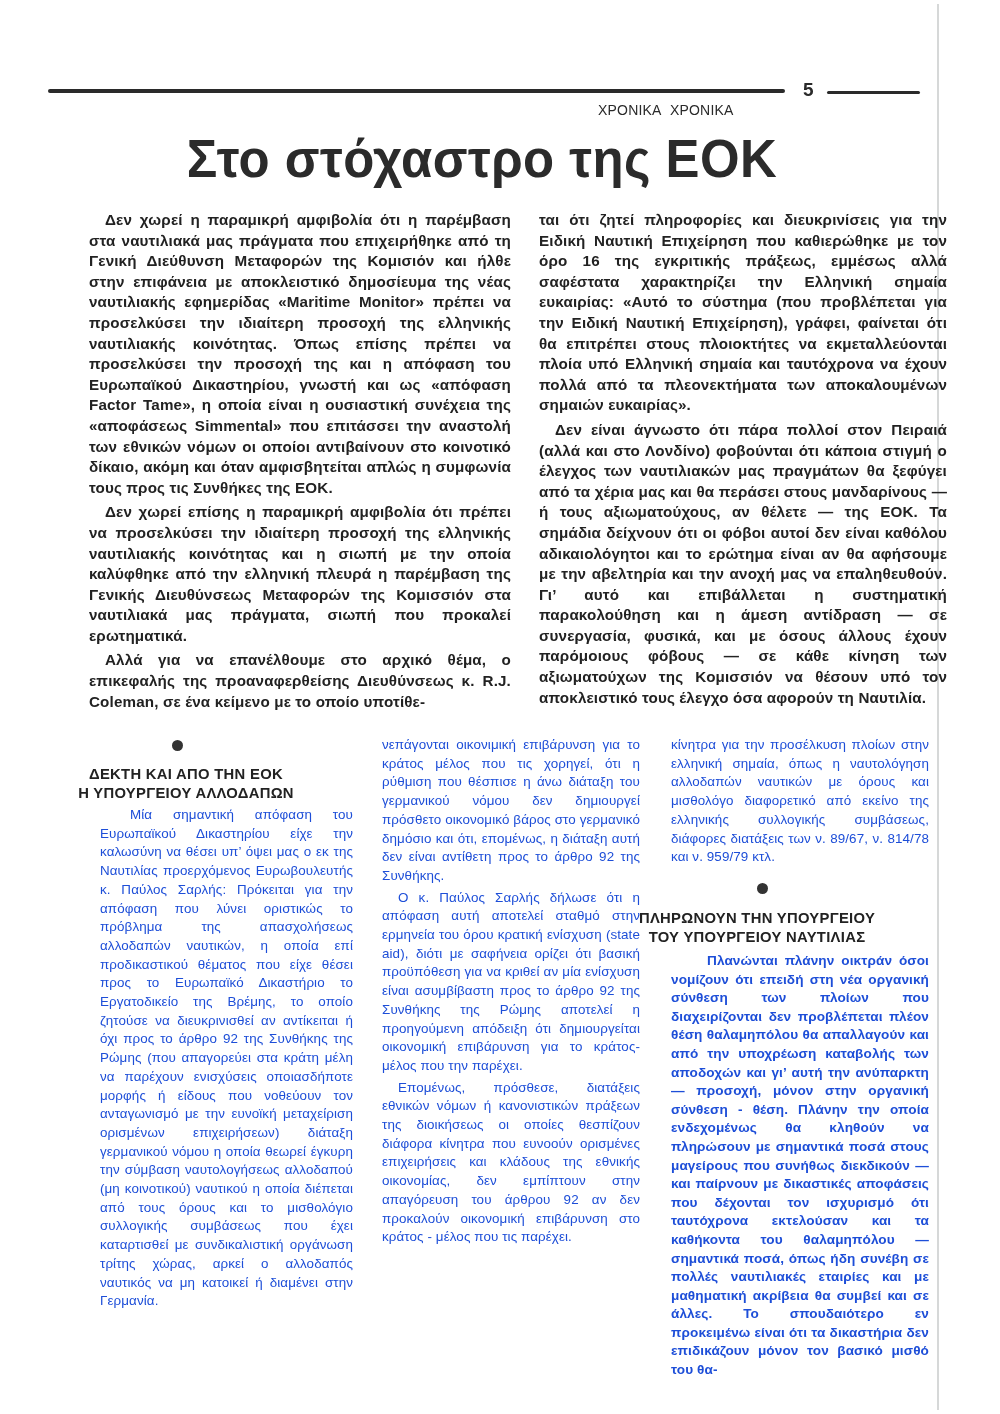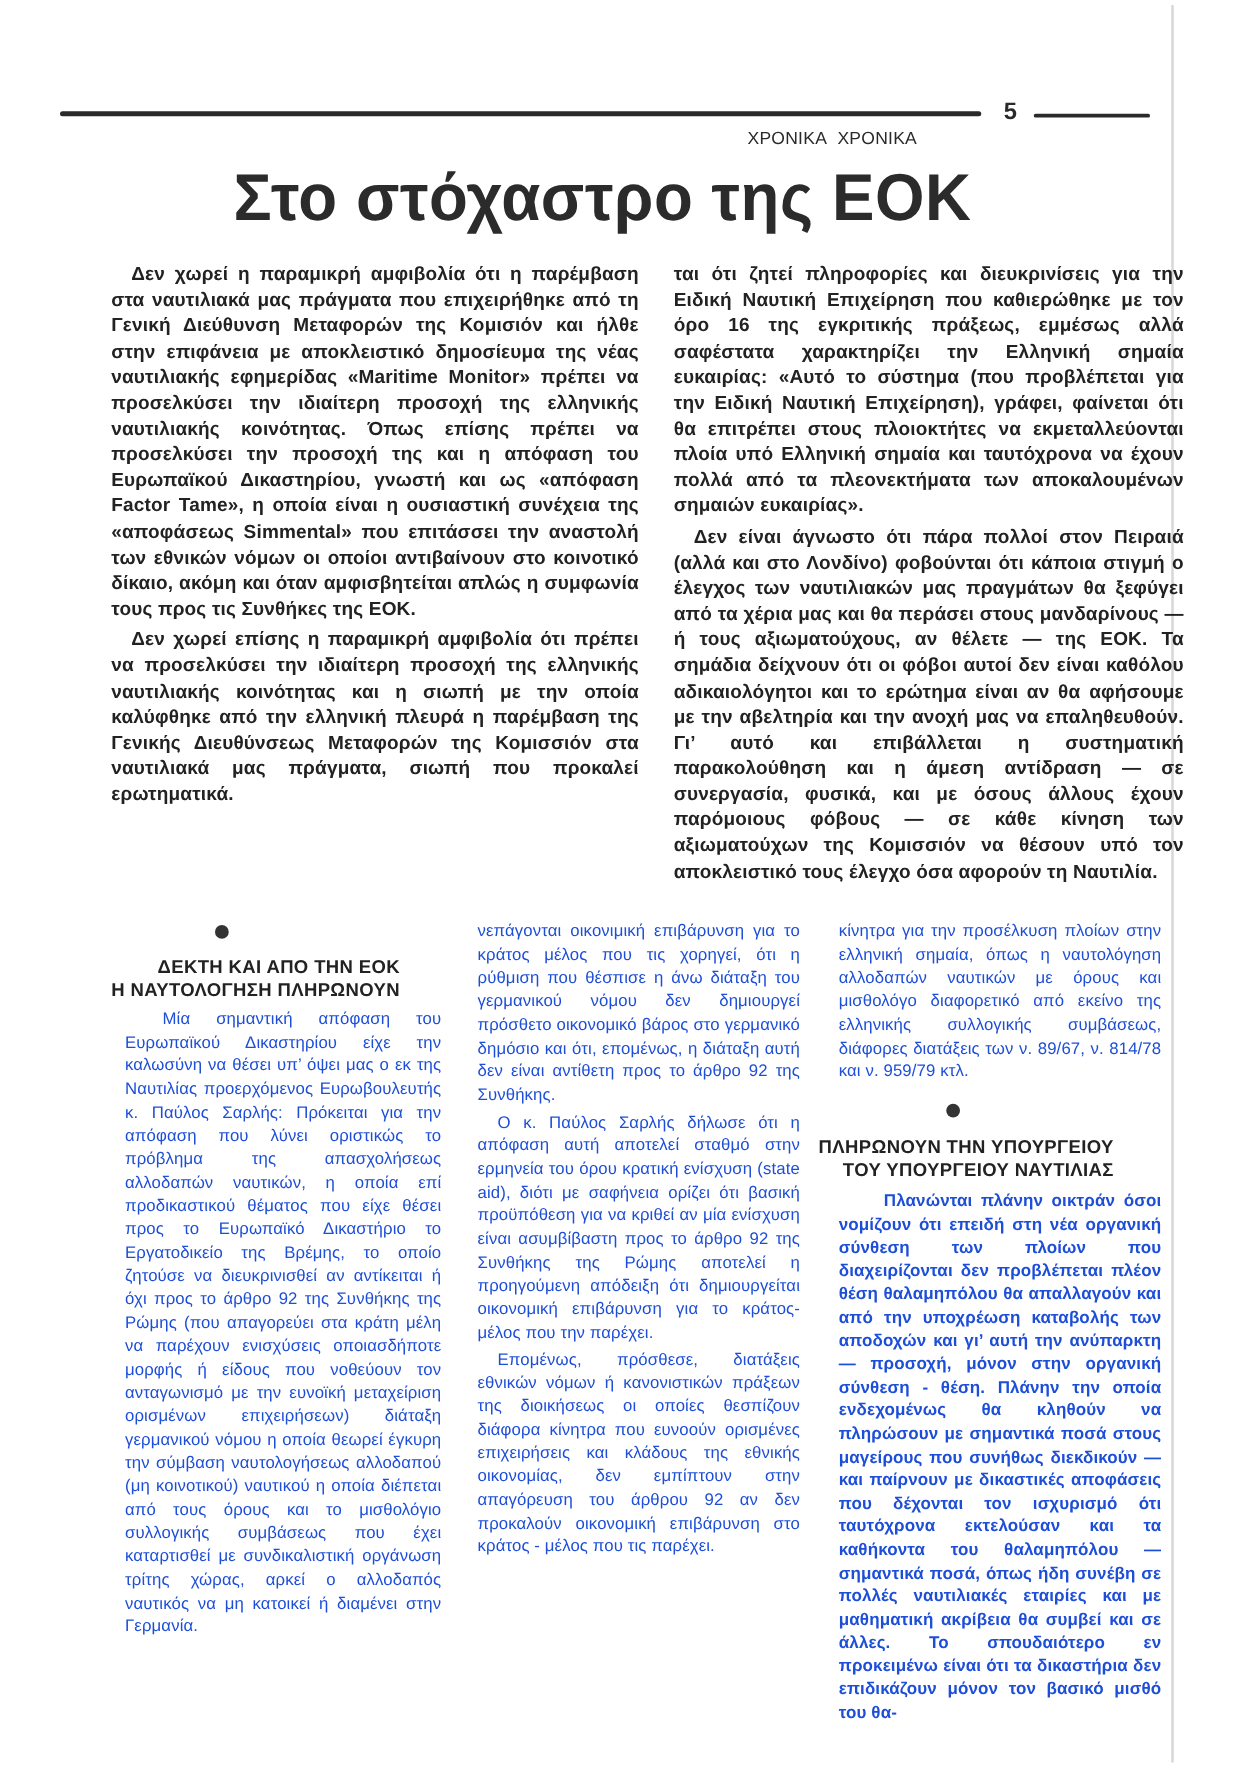--- a/index.html
+++ b/index.html
@@ -23,21 +23,21 @@
     .top-right { left: 497px; top: 210px; width: 408px; }
     .top-col p + p { margin-top: 4px; }
     .low-col { font-size: 13.4px; line-height: 18.7px; color: #1d4ed8; letter-spacing: 0.1px; }
     .low-1 { left: 58px; top: 780px; width: 253px; }
     .low-2 { left: 340px; top: 736px; width: 258px; }
     .low-3 { left: 629px; top: 736px; width: 258px; }
     .low-col p + p { margin-top: 3px; }
     .bullet { width: 11px; height: 11px; border-radius: 50%; background: #333; margin: 0 auto; }
     .b1 { position: absolute; left: 172px; top: 740px; }
     .b2 { position: absolute; left: 757px; top: 883px; }
-    .subhead { position: absolute; text-align: right; font-weight: bold; font-size: 14.8px; line-height: 18.5px; color: #222; letter-spacing: 0.3px; }
+    .subhead { position: absolute; text-align: center; font-weight: bold; font-size: 14.8px; line-height: 18.5px; color: #222; letter-spacing: 0.3px; }
     .sh1 { left: 52px; width: 268px; top: 765px; }
     .sh2 { left: 623px; width: 268px; top: 909px; }
     .low-1 { top: 806px; }
     .bold-col { font-weight: bold; }
     .low-3b { left: 629px; top: 952px; width: 258px; font-size: 13.6px; line-height: 18.6px; }
   </style>
 </head>
 <body>
 
 <div class="scan-edge"></div>
@@ -45,33 +45,34 @@
 <div class="rule-left"></div>
 <div class="page-number">5</div>
 <div class="rule-right"></div>
 <div class="running-head">ΧΡΟΝΙΚΑ ΧΡΟΝΙΚΑ</div>
 
 <h1 class="headline" style="margin:0;">Στο στόχαστρο της ΕΟΚ</h1>
 
 <div class="col top-col top-left">
   <p>Δεν χωρεί η παραμικρή αμφιβολία ότι η παρέμβαση στα ναυτιλιακά μας πράγματα που επιχειρήθηκε από τη Γενική Διεύθυνση Μεταφορών της Κομισιόν και ήλθε στην επιφάνεια με αποκλειστικό δημοσίευμα της νέας ναυτιλιακής εφημερίδας «Maritime Monitor» πρέπει να προσελκύσει την ιδιαίτερη προσοχή της ελληνικής ναυτιλιακής κοινότητας. Όπως επίσης πρέπει να προσελκύσει την προσοχή της και η απόφαση του Ευρωπαϊκού Δικαστηρίου, γνωστή και ως «απόφαση Factor Tame», η οποία είναι η ουσιαστική συνέχεια της «αποφάσεως Simmental» που επιτάσσει την αναστολή των εθνικών νόμων οι οποίοι αντιβαίνουν στο κοινοτικό δίκαιο, ακόμη και όταν αμφισβητείται απλώς η συμφωνία τους προς τις Συνθήκες της ΕΟΚ.</p>
   <p>Δεν χωρεί επίσης η παραμικρή αμφιβολία ότι πρέπει να προσελκύσει την ιδιαίτερη προσοχή της ελληνικής ναυτιλιακής κοινότητας και η σιωπή με την οποία καλύφθηκε από την ελληνική πλευρά η παρέμβαση της Γενικής Διευθύνσεως Μεταφορών της Κομισσιόν στα ναυτιλιακά μας πράγματα, σιωπή που προκαλεί ερωτηματικά.</p>
+  <p>Αλλά για να επανέλθουμε στο αρχικό θέμα, ο επικεφαλής της προαναφερθείσης Διευθύνσεως κ. R.J. Coleman, σε ένα κείμενο με το οποίο υποτίθε-</p>
 </div>
 
 <div class="col top-col top-right">
   <p style="text-indent:0;">ται ότι ζητεί πληροφορίες και διευκρινίσεις για την Ειδική Ναυτική Επιχείρηση που καθιερώθηκε με τον όρο 16 της εγκριτικής πράξεως, εμμέσως αλλά σαφέστατα χαρακτηρίζει την Ελληνική σημαία ευκαιρίας: «Αυτό το σύστημα (που προβλέπεται για την Ειδική Ναυτική Επιχείρηση), γράφει, φαίνεται ότι θα επιτρέπει στους πλοιοκτήτες να εκμεταλλεύονται πλοία υπό Ελληνική σημαία και ταυτόχρονα να έχουν πολλά από τα πλεονεκτήματα των αποκαλουμένων σημαιών ευκαιρίας».</p>
   <p>Δεν είναι άγνωστο ότι πάρα πολλοί στον Πειραιά (αλλά και στο Λονδίνο) φοβούνται ότι κάποια στιγμή ο έλεγχος των ναυτιλιακών μας πραγμάτων θα ξεφύγει από τα χέρια μας και θα περάσει στους μανδαρίνους — ή τους αξιωματούχους, αν θέλετε — της ΕΟΚ. Τα σημάδια δείχνουν ότι οι φόβοι αυτοί δεν είναι καθόλου αδικαιολόγητοι και το ερώτημα είναι αν θα αφήσουμε με την αβελτηρία και την ανοχή μας να επαληθευθούν. Γι’ αυτό και επιβάλλεται η συστηματική παρακολούθηση και η άμεση αντίδραση — σε συνεργασία, φυσικά, και με όσους άλλους έχουν παρόμοιους φόβους — σε κάθε κίνηση των αξιωματούχων της Κομισσιόν να θέσουν υπό τον αποκλειστικό τους έλεγχο όσα αφορούν τη Ναυτιλία.</p>
 </div>
 
 <div class="b1">
     <div class="bullet"></div>
   </div>
 <div class="subhead sh1">
   <div>ΔΕΚΤΗ ΚΑΙ ΑΠΟ ΤΗΝ ΕΟΚ</div>
-  <div>Η ΝΑΥΤΟΛΟΓΗΣΗ ΠΛΗΡΩΝΟΥΝ</div>
+  <div>Η ΥΠΟΥΡΓΕΙΟΥ ΑΛΛΟΔΑΠΩΝ</div>
 </div>
 
 <div class="col low-col low-1">
   <p style="text-indent:30px;">Μία σημαντική απόφαση του Ευρωπαϊκού Δικαστηρίου είχε την καλωσύνη να θέσει υπ’ όψει μας ο εκ της Ναυτιλίας προερχόμενος Ευρωβουλευτής κ. Παύλος Σαρλής: Πρόκειται για την απόφαση που λύνει οριστικώς το πρόβλημα της απασχολήσεως αλλοδαπών ναυτικών, η οποία επί προδικαστικού θέματος που είχε θέσει προς το Ευρωπαϊκό Δικαστήριο το Εργατοδικείο της Βρέμης, το οποίο ζητούσε να διευκρινισθεί αν αντίκειται ή όχι προς το άρθρο 92 της Συνθήκης της Ρώμης (που απαγορεύει στα κράτη μέλη να παρέχουν ενισχύσεις οποιασδήποτε μορφής ή είδους που νοθεύουν τον ανταγωνισμό με την ευνοϊκή μεταχείριση ορισμένων επιχειρήσεων) διάταξη γερμανικού νόμου η οποία θεωρεί έγκυρη την σύμβαση ναυτολογήσεως αλλοδαπού (μη κοινοτικού) ναυτικού η οποία διέπεται από τους όρους και το μισθολόγιο συλλογικής συμβάσεως που έχει καταρτισθεί με συνδικαλιστική οργάνωση τρίτης χώρας, αρκεί ο αλλοδαπός ναυτικός να μη κατοικεί ή διαμένει στην Γερμανία.</p>
 </div>
 
 <div class="col low-col low-2">
   <p style="text-indent:0;">νεπάγονται οικονιμική επιβάρυνση για το κράτος μέλος που τις χορηγεί, ότι η ρύθμιση που θέσπισε η άνω διάταξη του γερμανικού νόμου δεν δημιουργεί πρόσθετο οικονομικό βάρος στο γερμανικό δημόσιο και ότι, επομένως, η διάταξη αυτή δεν είναι αντίθετη προς το άρθρο 92 της Συνθήκης.</p>
   <p>Ο κ. Παύλος Σαρλής δήλωσε ότι η απόφαση αυτή αποτελεί σταθμό στην ερμηνεία του όρου κρατική ενίσχυση (state aid), διότι με σαφήνεια ορίζει ότι βασική προϋπόθεση για να κριθεί αν μία ενίσχυση είναι ασυμβίβαστη προς το άρθρο 92 της Συνθήκης της Ρώμης αποτελεί η προηγούμενη απόδειξη ότι δημιουργείται οικονομική επιβάρυνση για το κράτος-μέλος που την παρέχει.</p>
   <p>Επομένως, πρόσθεσε, διατάξεις εθνικών νόμων ή κανονιστικών πράξεων της διοικήσεως οι οποίες θεσπίζουν διάφορα κίνητρα που ευνοούν ορισμένες επιχειρήσεις και κλάδους της εθνικής οικονομίας, δεν εμπίπτουν στην απαγόρευση του άρθρου 92 αν δεν προκαλούν οικονομική επιβάρυνση στο κράτος - μέλος που τις παρέχει.</p>

